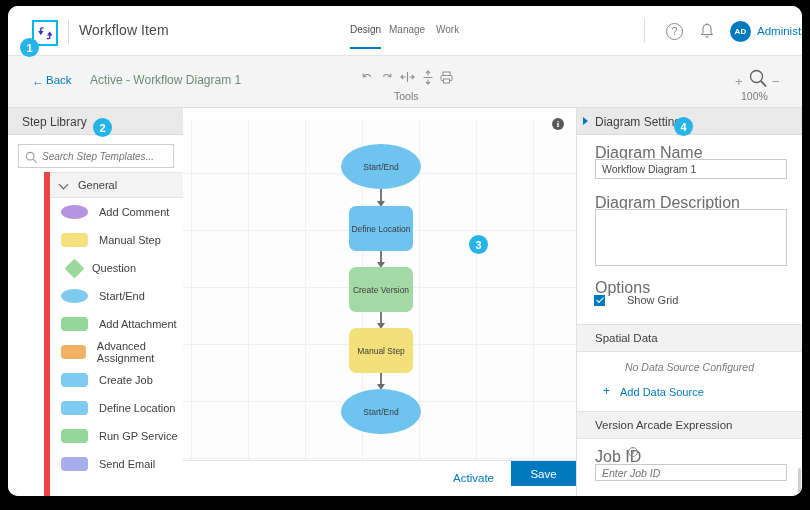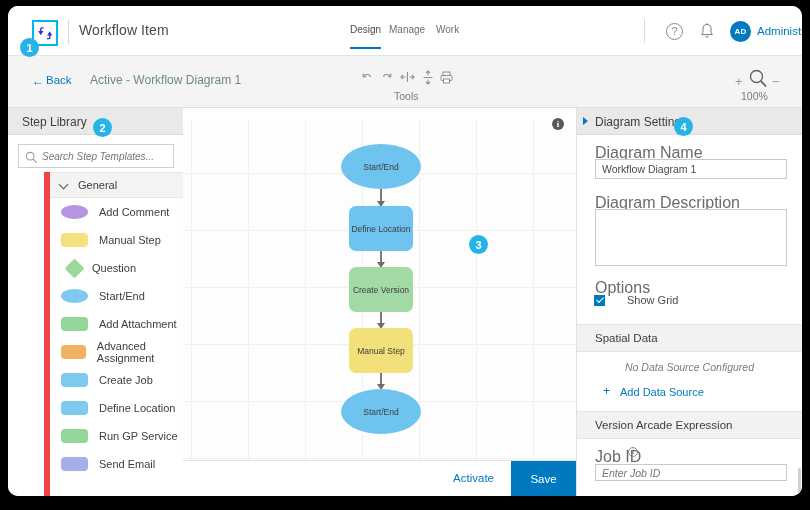--- a/index.html
+++ b/index.html
@@ -282,21 +282,21 @@
   }
   #activate-btn {
     position: absolute; right: 76px; top: 7px;
     font-size: 11.5px; color: #0079c1;
     background: none; border: none; cursor: pointer;
     font-family: "Liberation Sans", sans-serif;
     padding: 4px 6px;
   }
   #save-btn {
     position: absolute; right: 0px; top: 0px;
-    width: 65px; height: 35px;
+    width: 65px; height: 25px;
     background: #0079c1; color: #fff;
     border: none; cursor: pointer;
     font-family: "Liberation Sans", sans-serif;
     font-size: 11.5px;
   }
 
   
   #settings-panel {
     position: absolute; right: 0; top: 102px; width: 226px; bottom: 0;
     background: #ffffff;

